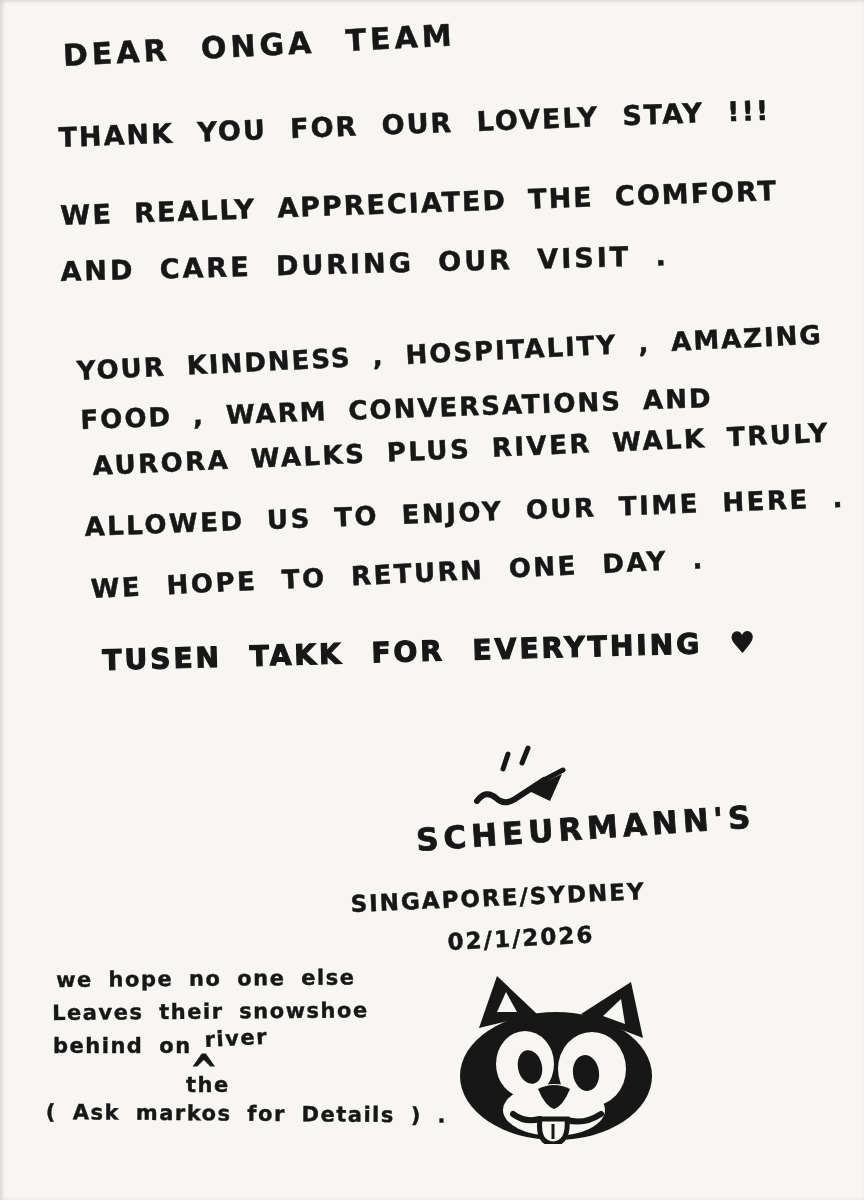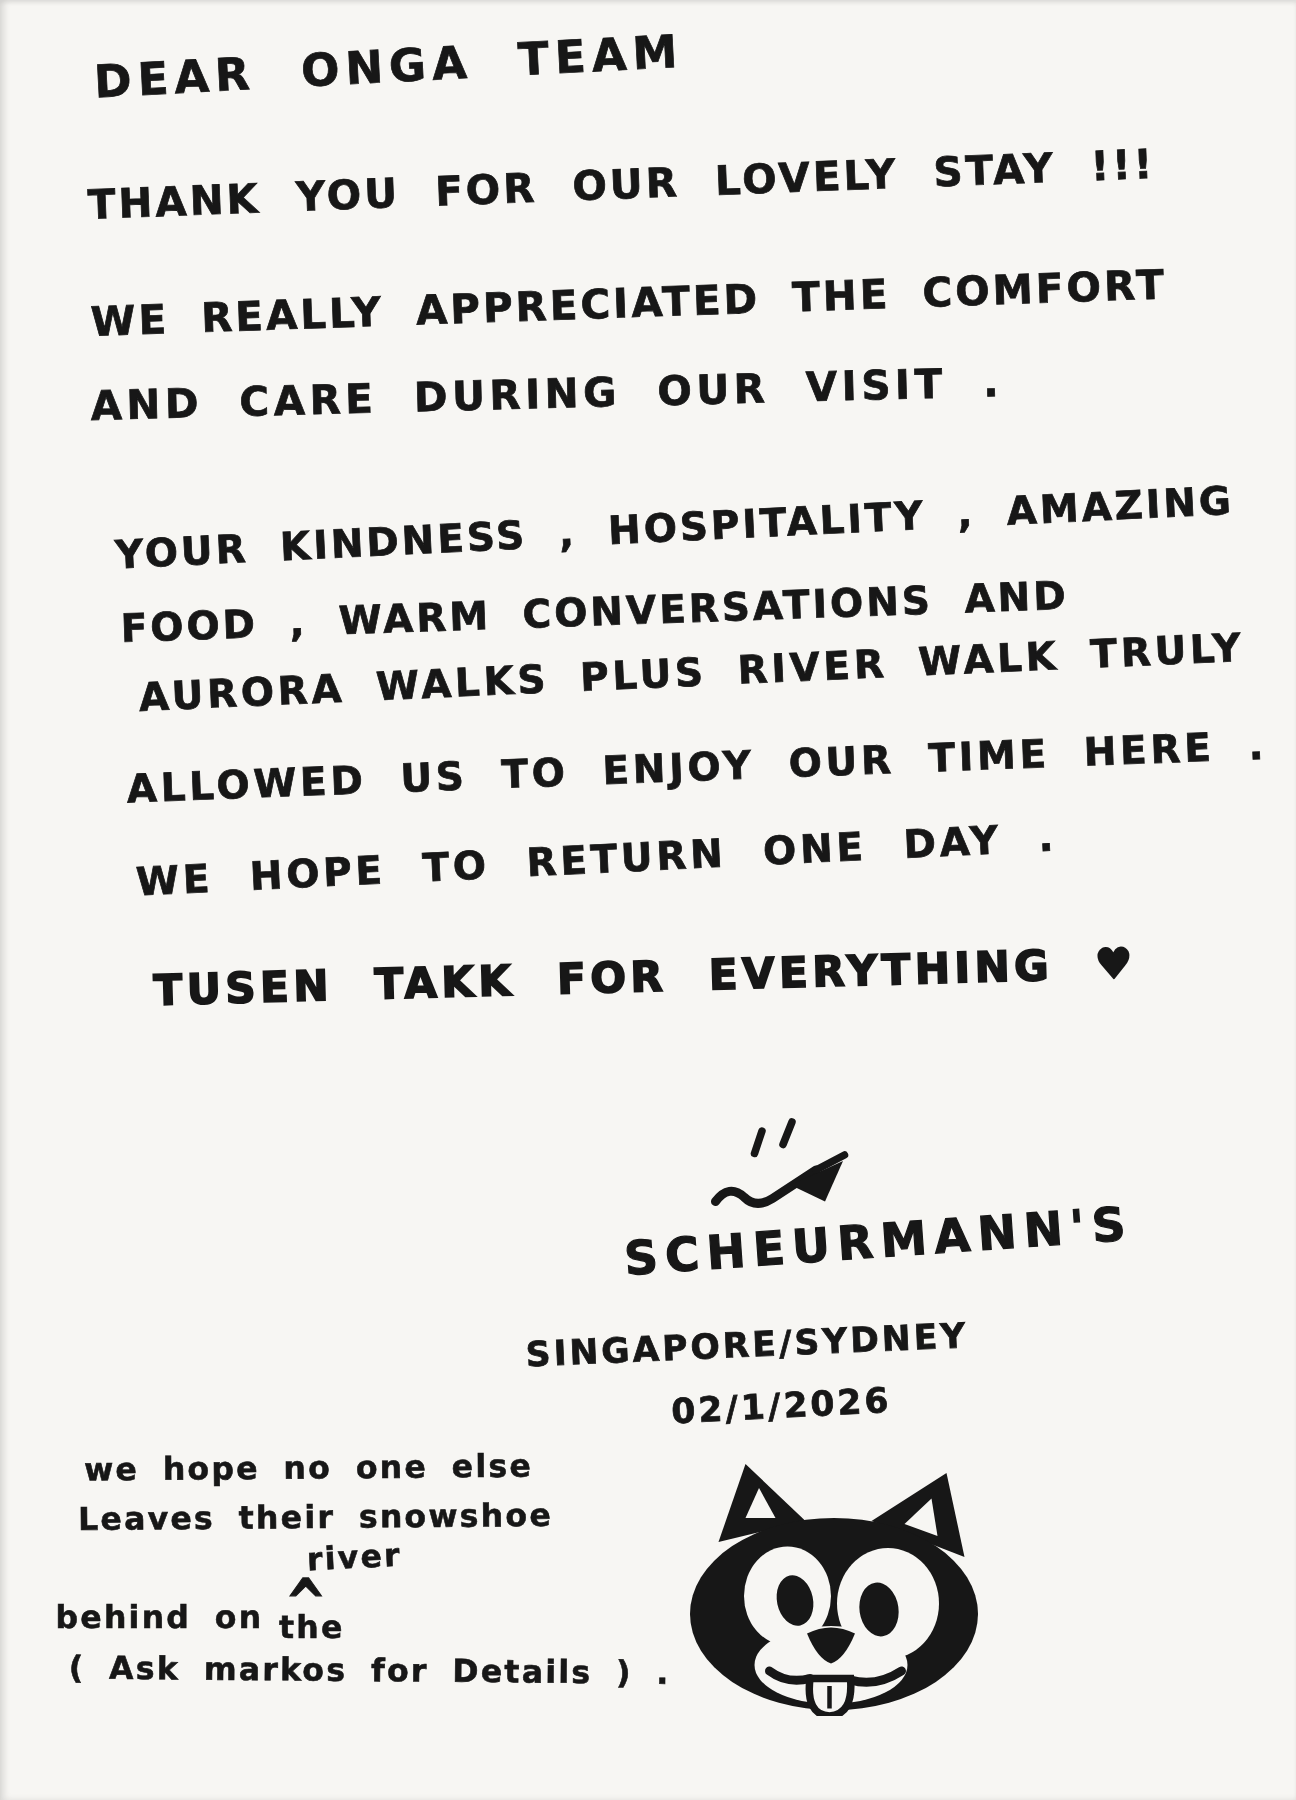--- a/index.html
+++ b/index.html
@@ -31,21 +31,21 @@
   .body4      { left:84px;  top:512px; font-size:26px; letter-spacing:2.5px;word-spacing:11px; transform:rotate(-2.2deg); }
   .returnline { left:90px;  top:574px; font-size:26px; letter-spacing:2.5px;word-spacing:13px; transform:rotate(-2.8deg); }
   .tusen      { left:102px; top:644px; font-size:28px; letter-spacing:3px;  word-spacing:15px; transform:rotate(-1.6deg); -webkit-text-stroke:1.2px currentColor; }
   .signature  { left:415px; top:822px; font-size:31px; letter-spacing:5px;  transform:rotate(-4deg); -webkit-text-stroke:0.8px currentColor; }
   .location   { left:350px; top:891px; font-size:23px; letter-spacing:2px;  transform:rotate(-2.5deg); }
   .dateline   { left:447px; top:929px; font-size:23px; letter-spacing:2px;  transform:rotate(-3deg); }
   
   .ps { font-size:21px; letter-spacing:1.5px; word-spacing:7px; -webkit-text-stroke:0.4px currentColor; }
   .ps1 { left:56px;  top:968px;  transform:rotate(-0.5deg); }
   .ps2 { left:52px;  top:1001px; transform:rotate(-0.5deg); }
-  .ps3a{ left:37px;  top:1034px;margin-top:32px; }
+  .ps3a{ left:53px;  top:1034px; }
   .ps3b{ left:204px; top:1028px; transform:rotate(-3deg); }
   .caret{ left:190px; top:1046px; font-size:22px; transform:scale(1.5,2.0); transform-origin:left top; }
   .psins{ left:186px; top:1073px; }
   .ps4 { left:46px;  top:1100px; transform:rotate(0.5deg); }
   .doodle { position:absolute; }
   .flourish { left:470px; top:744px; }
   .husky    { left:453px; top:972px; }
 </style>
 </head>
 <body>

